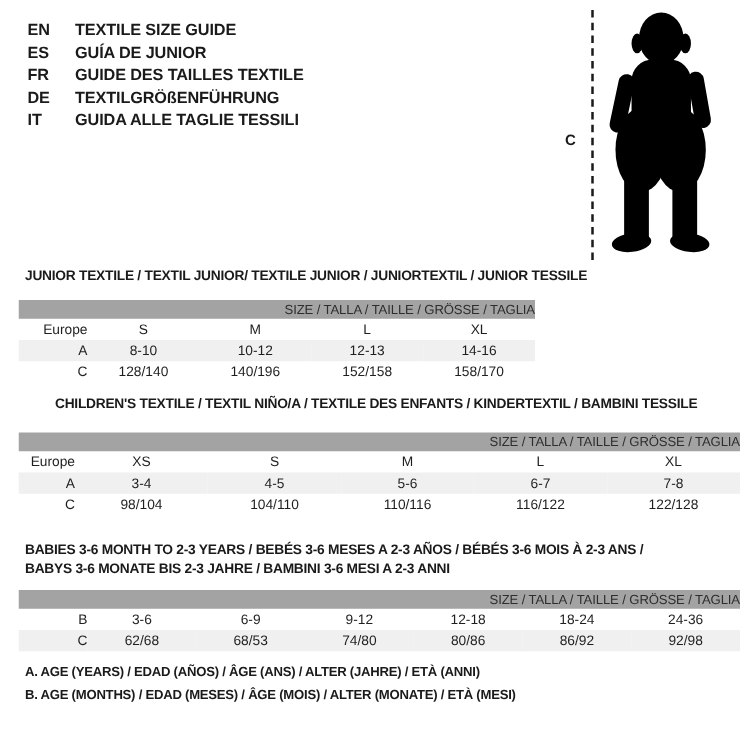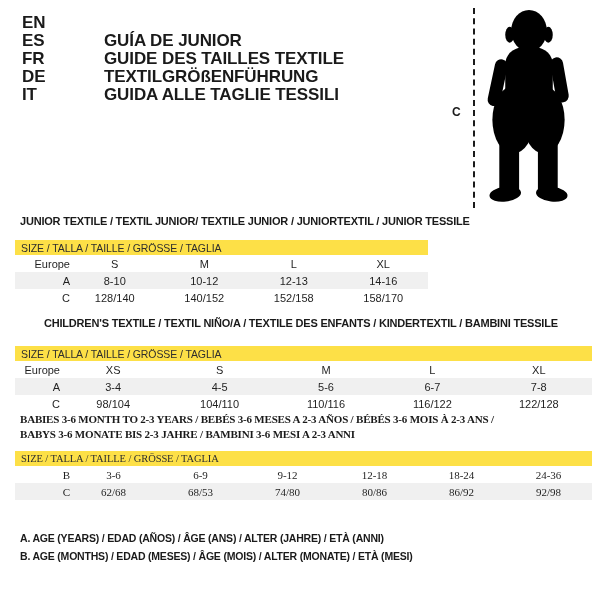--- a/index.html
+++ b/index.html
@@ -5,63 +5,64 @@
   * { margin:0; padding:0; box-sizing:border-box; }
   html,body {
     width:600px; height:600px; background:#ffffff;
     font-family:"Liberation Sans", sans-serif; color:#1a1a1a;
   }
   body { position:relative; overflow:hidden; }
 
   
   .lang-header { position:absolute; left:22px; top:14px; }
   .lang-row { display:flex; height:18px; align-items:center;
-              font-weight:bold; font-size:17px; letter-spacing:-0.1px;gap:44px; }
+              font-weight:bold; font-size:13px; letter-spacing:-0.1px; }
   .lang-code { width:38px; }
 
   
   .figure-line { position:absolute; left:473px; top:8px; height:200px; width:0;
                  border-left:2px dashed #1a1a1a; }
   .figure-label { position:absolute; left:452px; top:105px;
                   font-weight:bold; font-size:12px; }
   .baby-svg { position:absolute; left:482px; top:8px; }
 
   
   .size-section { position:absolute; left:15px; }
   .s1 { top:214px; width:413px; }
   .s2 { top:316px; width:577px; }
-  .s3 { top:412px; width:577px;font-family:Liberation Serif, serif; }
+  .s3 { top:433px; width:577px; }
   .tbl-title { font-weight:bold; font-size:11px; line-height:15px;
                padding-left:5px; letter-spacing:-0.2px; white-space:nowrap; }
   .s1 .tbl-title { margin-bottom:11px; }
   .s2 .tbl-title { margin-bottom:15px;margin-left:24px; }
   .s3 .tbl-title { margin-bottom:9px; }
 
   table.size-table { width:100%; border-collapse:collapse; table-layout:fixed;
                      font-size:11px; color:#1f1f1f; }
-  tr.band td { background:#fde047; height:15px; padding-left:6px;
-               color:#2e2e2e; font-size:10.5px; letter-spacing:-0.1px; }
+  tr.band td { background:#a3a3a3; height:15px; padding-left:6px;
+               color:#2e2e2e; font-size:10.5px; letter-spacing:-0.1px;text-align:right; }
   tbody tr { height:17px; }
   tbody tr:nth-child(even) { background:#f0f0f0; }
   td.row-label { text-align:right; padding-left:6px; }
   td.cell { text-align:center; }
   .s1 col.label-col { width:55px; }
   .s2 col.label-col { width:45px; }
   .s3 col.label-col { width:55px; }
 
   
   .footnotes { position:absolute; left:20px; top:530px; font-weight:bold;
                font-size:10.5px; line-height:17.5px; letter-spacing:-0.2px; }
 </style>
 </head>
 <body>
 
 <div class="lang-header">
   <div class="lang-row">
     <span class="lang-code">EN</span>
+    <span class="lang-title">TEXTILE SIZE GUIDE</span>
   </div>
   <div class="lang-row">
     <span class="lang-code">ES</span>
     <span class="lang-title">GUÍA DE JUNIOR</span>
   </div>
   <div class="lang-row">
     <span class="lang-code">FR</span>
     <span class="lang-title">GUIDE DES TAILLES TEXTILE</span>
   </div>
   <div class="lang-row">
@@ -121,21 +122,21 @@
         <tr>
           <td class="row-label">A</td>
           <td class="cell">8-10</td>
           <td class="cell">10-12</td>
           <td class="cell">12-13</td>
           <td class="cell">14-16</td>
         </tr>
         <tr>
           <td class="row-label">C</td>
           <td class="cell">128/140</td>
-          <td class="cell">140/152</td>
+          <td class="cell">140/196</td>
           <td class="cell">152/158</td>
           <td class="cell">158/170</td>
         </tr>
       </tbody>
     </table>
 </section>
 
 <section class="size-section s2">
   <div class="tbl-title">
       <div>CHILDREN'S TEXTILE / TEXTIL NIÑO/A / TEXTILE DES ENFANTS / KINDERTEXTIL / BAMBINI TESSILE</div>

